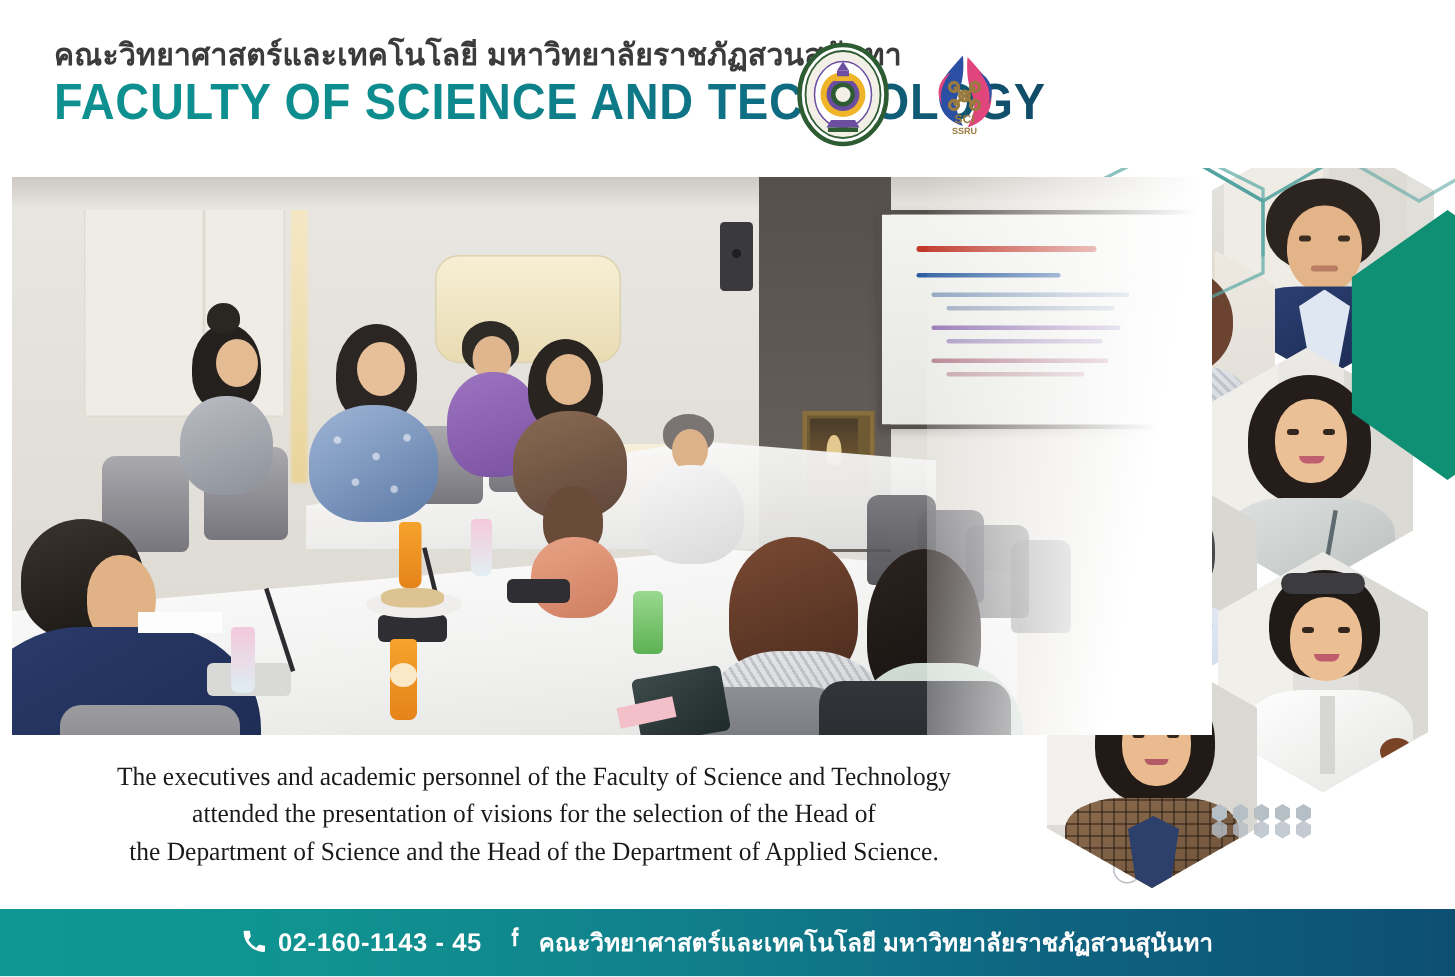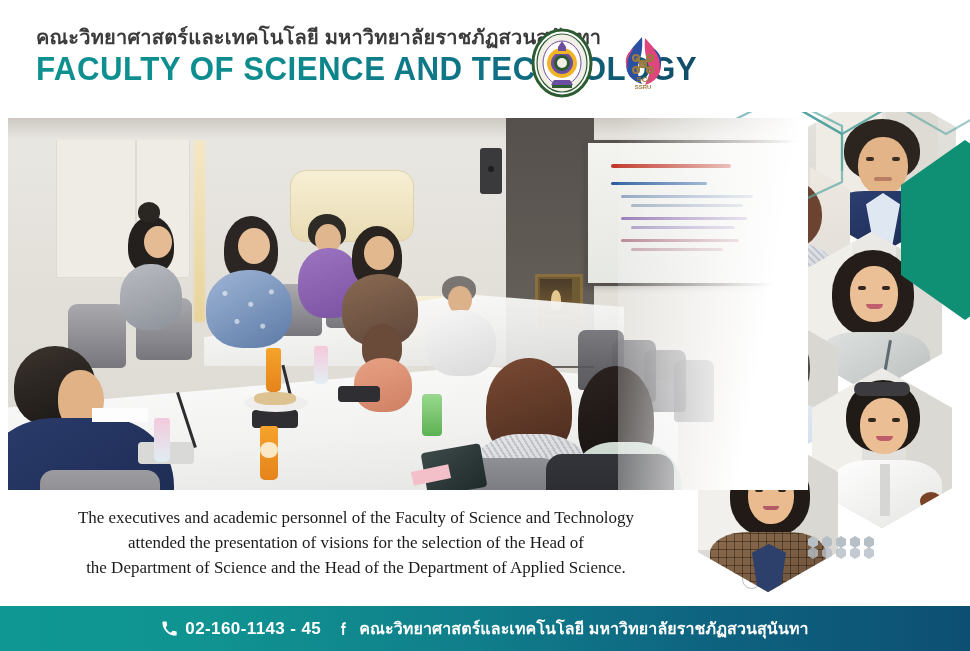--- a/index.html
+++ b/index.html
@@ -113,21 +113,21 @@
   }
   .caption .ln{display:block;white-space:nowrap;transform:scaleX(.97);}
 
   
   .footer{
     position:absolute;left:0;bottom:0;width:970px;height:45px;
     background:linear-gradient(90deg,#0e9793 0%,#109391 22%,#107f8b 48%,#0e6480 72%,#0d4f73 100%);
     z-index:40;
     display:flex;align-items:center;justify-content:center;gap:14px;
   }
-  .footer-item{display:flex;align-items:center;gap:7px;color:#ffffff;}
+  .footer-item{display:flex;gap:7px;color:#ffffff;}
   .ph{font-size:17px;font-weight:600;letter-spacing:.4px;}
   .fb-name{font-size:16px;font-weight:600;letter-spacing:.1px;}
   .ico{display:inline-block;line-height:0;}
 </style>
 </head>
 <body>
 
 <div id="poster">
 
   <svg class="hex-outline" style="left:782px;top:6px;" width="200" height="165" viewBox="0 0 200 165">

